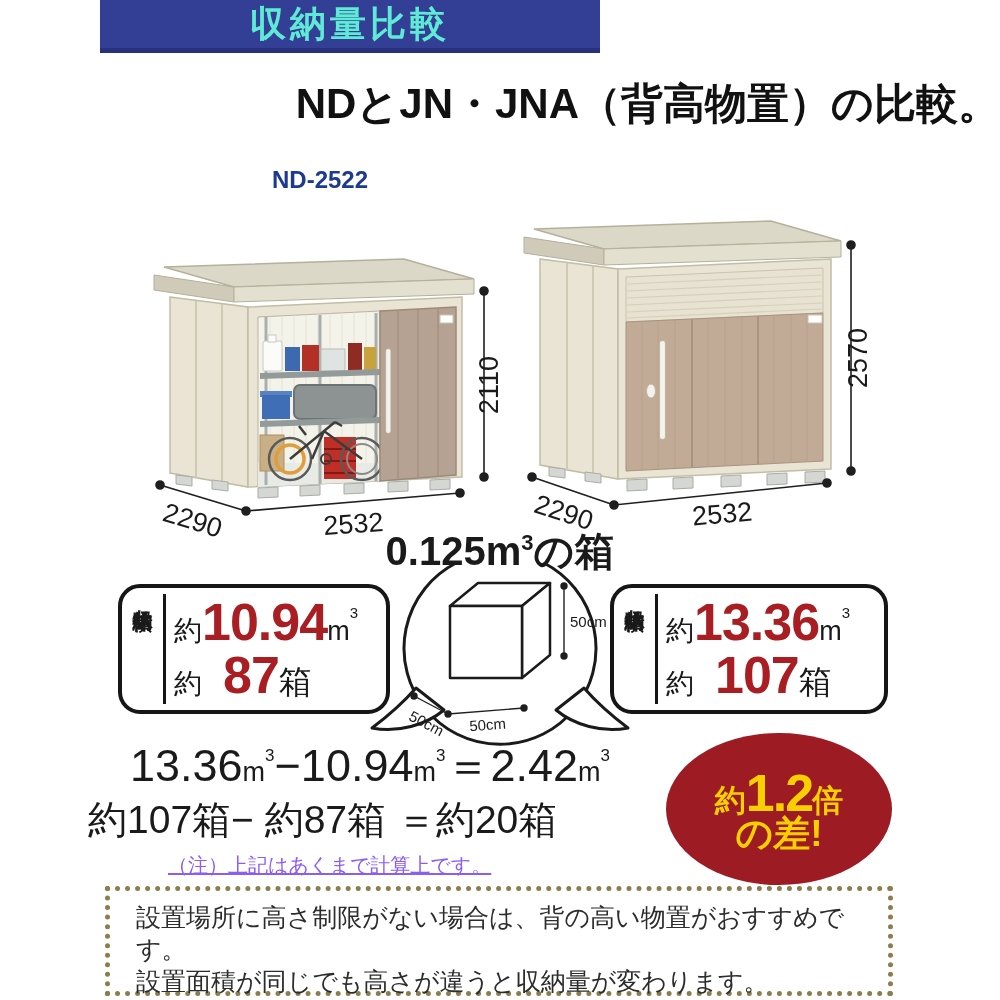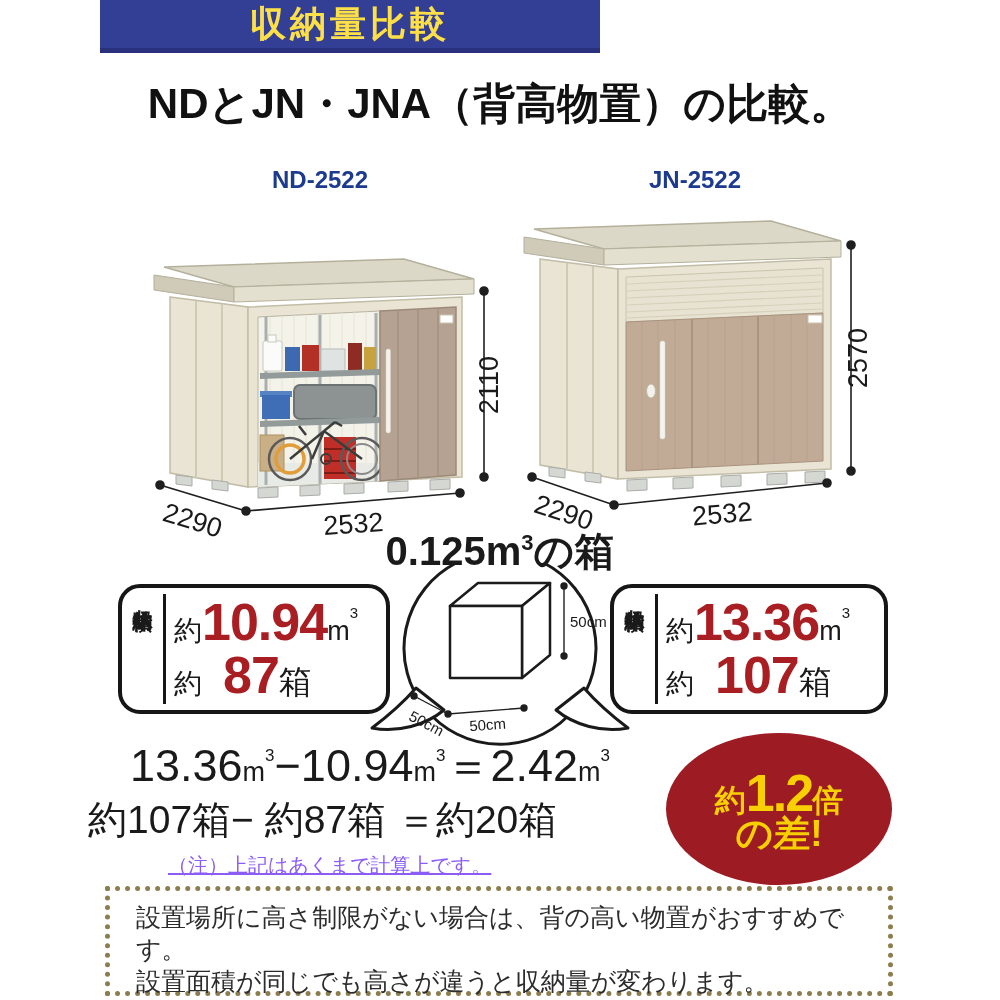--- a/index.html
+++ b/index.html
@@ -2,24 +2,24 @@
 <html><head>
 <meta charset="utf-8">
 <style>
   html,body{margin:0;padding:0;background:#fff;}
   .page{position:relative;width:1000px;height:1000px;background:#fff;overflow:hidden;
         font-family:"Liberation Sans","DejaVu Sans",sans-serif;color:#1a1a1a;}
 
   
   .banner{position:absolute;left:100px;top:0;width:500px;height:48px;background:#333e95;
           border-bottom:5px solid #29317d;display:flex;align-items:center;justify-content:center;}
-  .banner span{color:#fde047;font-size:36px;font-weight:bold;letter-spacing:4px;}
-
-  
-  .heading{position:absolute;left:0;top:76px;width:1000px;text-align:center;
+  .banner span{color:#5eead4;font-size:36px;font-weight:bold;letter-spacing:4px;}
+
+  
+  .heading{position:absolute;left:0;top:76px;width:1000px;text-align:right;
            font-size:42px;font-weight:600;color:#111;}
 
   
   .model-label{position:absolute;top:166px;width:380px;text-align:center;
                font-size:24px;font-weight:600;color:#1c3a8e;}
   .model-left{left:130px;} .model-right{left:505px;}
 
   .shed,.bubble-svg{position:absolute;}
   svg text{font-family:"Liberation Sans","DejaVu Sans",sans-serif;}
   .dim-label{font-size:27px;fill:#1a1a1a;}
@@ -68,21 +68,20 @@
 
 <div class="page">
 
   <div class="banner">
     <span>収納量比較</span>
   </div>
 
   <div class="heading">NDとJN・JNA（背高物置）の比較。</div>
 
   <div class="model-label model-left">ND-2522</div>
-  <div class="model-label model-right">JN-2522</div>
 
   <svg class="shed" style="left:130px;top:235px;width:380px;height:315px" viewBox="0 0 380 315">
 
     <g>
       <polygon points="104,52 344,44 274,24 34,32" fill="#dcd8c7" stroke="#b4b09c" stroke-width="1.5"></polygon>
       <polygon points="24,40 104,52 104,67 24,55" fill="#cfcbb8" stroke="#b4b09c" stroke-width="1"></polygon>
       <polygon points="104,52 344,44 344,59 104,67" fill="#e4e0cf" stroke="#b4b09c" stroke-width="1"></polygon>
     </g>
 
     <g>

